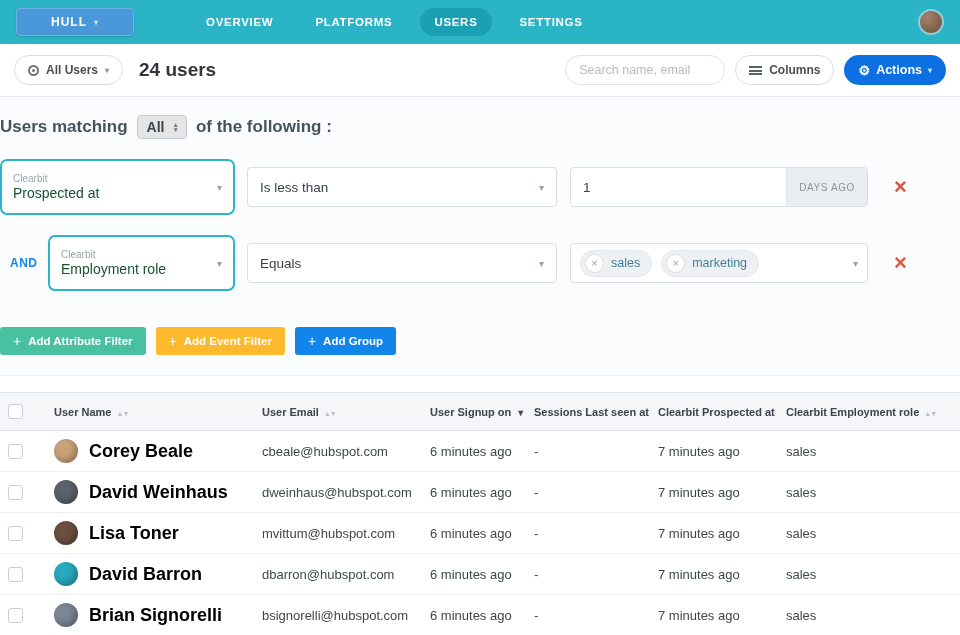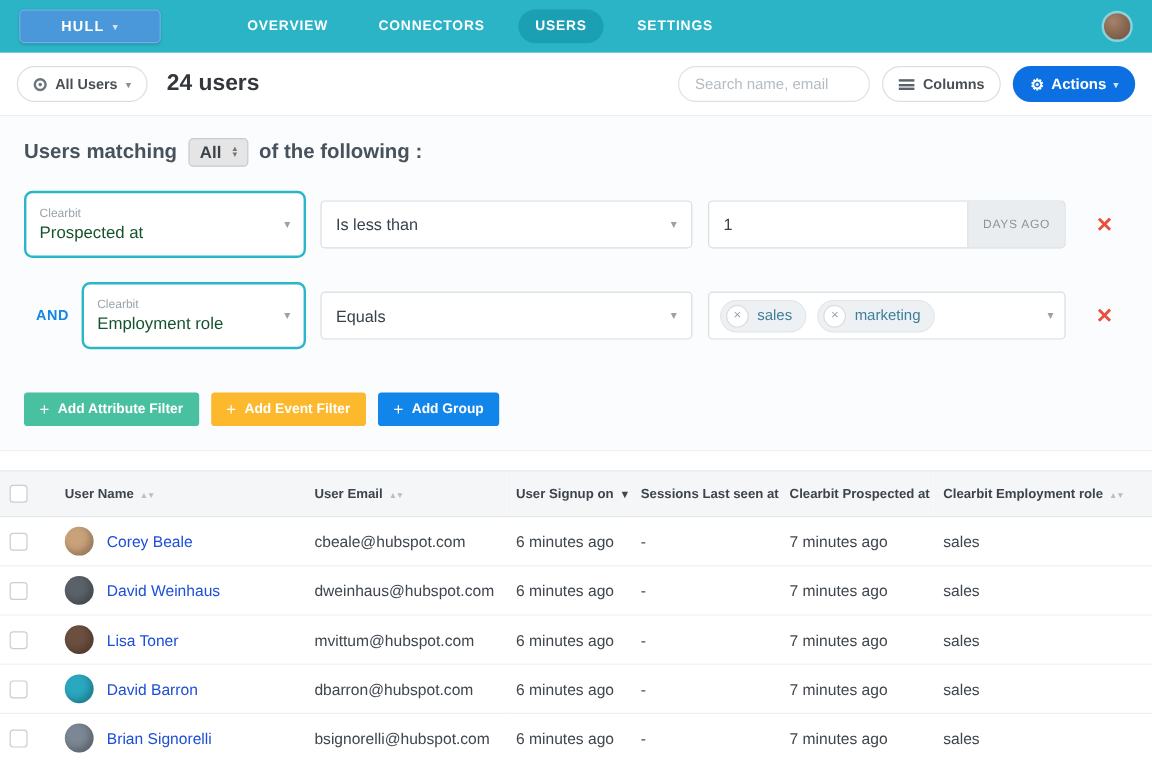--- a/index.html
+++ b/index.html
@@ -40,21 +40,21 @@
   .list-icon { width:13px; height:9px; border-top:2px solid #59626a; border-bottom:2px solid #59626a;
     position:relative; display:inline-block; }
   .list-icon::after { content:""; position:absolute; left:0; top:2.5px; width:13px; height:2px;
     background:#59626a; }
   .actions-btn { display:flex; align-items:center; gap:6px; height:30px; padding:0 14px;
     background:#0c70e2; border:none; border-radius:16px; color:#fff; font-size:12.5px;
     font-weight:bold; cursor:pointer; }
   .gear-icon { font-size:13px; line-height:1; }
 
   
-  .filter-section { background:#fbfcfd; padding:18px 20px 20px; border-bottom:1px solid #eef1f3; }
+  .filter-section { background:#fbfcfd; padding:18px 0 20px; border-bottom:1px solid #eef1f3; }
   .filter-heading { display:flex; align-items:center; gap:9px; font-size:17px; font-weight:bold;
     color:#47525c; }
   .match-select { display:flex; align-items:center; gap:8px; border:1px solid #c5ccd1;
     border-radius:4px; background:#e5e5e5; padding:3px 7px 3px 9px; font-size:14px; font-weight:bold;
     color:#3b434a; cursor:pointer; }
   .stepper { display:flex; flex-direction:column; line-height:5px; font-size:6.5px; color:#6f787f; }
 
   .filter-row { display:flex; align-items:center; margin-top:20px; }
   .col1 { width:235px; display:flex; align-items:center; }
   .conj { width:48px; padding-left:10px; font-size:12px; font-weight:bold; color:#1287e8;
@@ -106,34 +106,34 @@
   .col-signup { width:104px; }
   .col-sessions { width:124px; }
   .col-prospected { width:128px; }
   th .sort-pair { margin-left:5px; font-size:7px; letter-spacing:-1px; color:#b7bfc6; }
   th .sort-active { margin-left:5px; font-size:9px; color:#41474d; }
   .cb { appearance:none; -webkit-appearance:none; width:15px; height:15px; border:1px solid #c7ced4;
     border-radius:3px; background:#fff; cursor:pointer; vertical-align:middle; }
   .name-cell { display:flex; align-items:center; gap:11px; }
   .row-avatar { width:24px; height:24px; border-radius:50%; flex:0 0 24px;
     box-shadow: inset -3px -3px 6px rgba(0,0,0,.25); }
-  .name-link { color:#1d4ed8; font-weight:normal; font-size:13px; text-decoration:none;
+  .name-link { color:#000000; font-weight:bold; font-size:18px; text-decoration:none;
     cursor:pointer; }
 </style>
 </head>
 <body>
 
 <div class="navbar">
   <div class="brand-btn">
     <span>HULL</span>
     <span class="caret white">▾</span>
   </div>
   <div class="nav-items">
     <span class="nav-item">OVERVIEW</span>
-    <span class="nav-item">CONNECTORS</span>
+    <span class="nav-item">PLATFORMS</span>
     <span class="nav-item active">USERS</span>
     <span class="nav-item">SETTINGS</span>
   </div>
   <div class="topbar-avatar"></div>
 </div>
 
 <div class="toolbar">
   <div class="pill">
     <span class="segment-icon"></span>
     <span>All Users</span>

